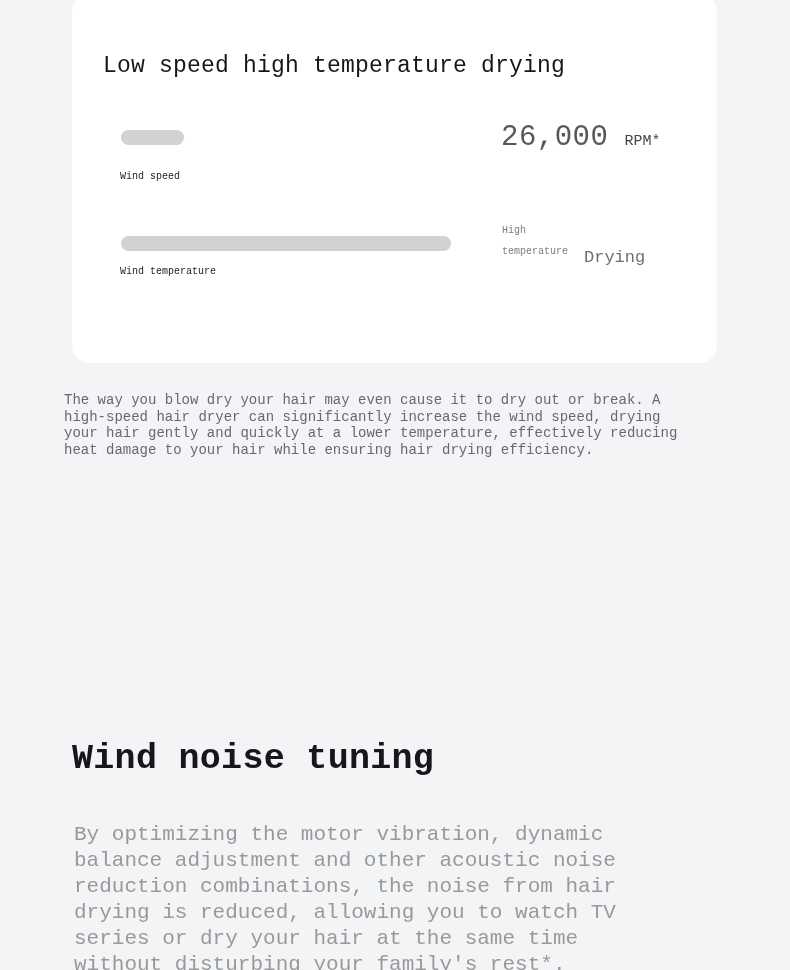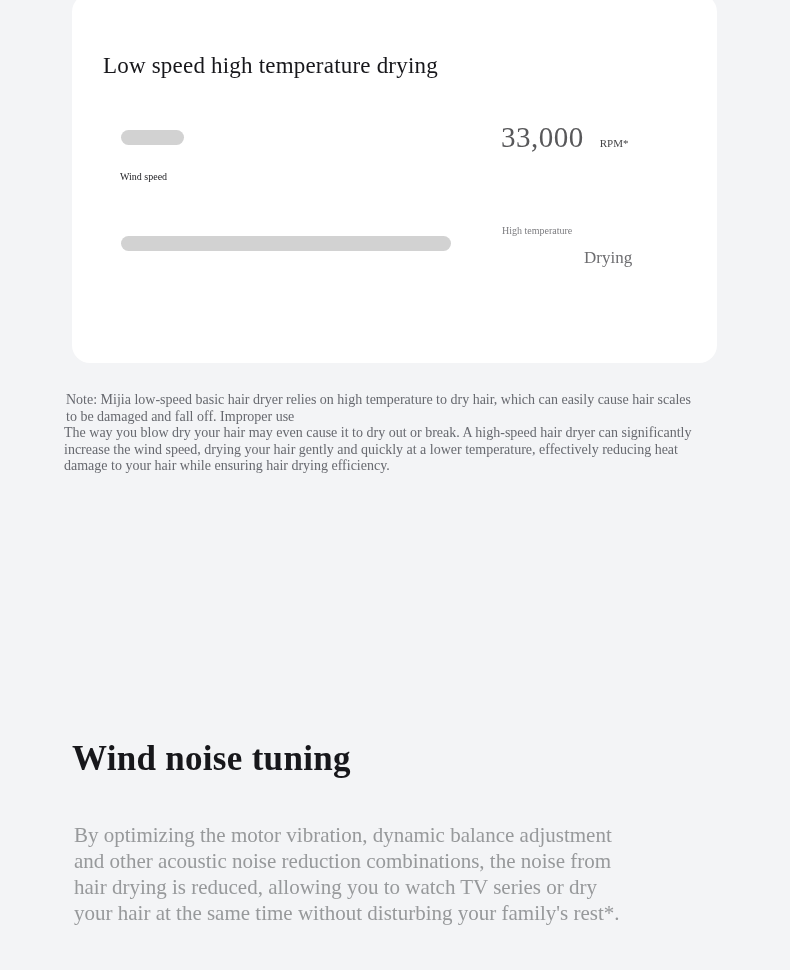--- a/index.html
+++ b/index.html
@@ -4,21 +4,21 @@
 <style>
   html, body {
     margin: 0;
     padding: 0;
   }
   #page {
     position: relative;
     width: 790px;
     height: 970px;
     background: var(--page-bg, #f3f4f6);
-    font-family: Liberation Serif, serif;
+    font-family: Liberation Mono, monospace;
     overflow: hidden;
   }
 
   
   .spec-card {
     position: absolute;
     left: 72px;
     top: -6px;
     width: 645px;
     height: 369px;
@@ -62,21 +62,21 @@
     align-items: baseline;
     gap: 16px;
   }
   .big-value {
     font-size: 29px;
     font-weight: 500;
     letter-spacing: 0.5px;
     color: var(--value, #58585a);
   }
   .unit {
-    font-size: 11px;
+    font-size: 15px;
     font-weight: 500;
     color: #454547;
   }
   .qualifier {
     position: absolute;
     left: 430px;
     top: 226px;
     width: 80px;
     font-size: 10px;
     line-height: 21px;
@@ -141,30 +141,30 @@
 <body>
 
 <div id="page">
 
   <section class="spec-card">
     <h2 class="card-title">Low speed high temperature drying</h2>
 
     <div class="bar bar-speed" style="width: 63px;"></div>
     <div class="bar-label label-speed">Wind speed</div>
     <div class="value-group">
-      <span class="big-value">33,000</span>
+      <span class="big-value">26,000</span>
       <span class="unit">RPM*</span>
     </div>
 
     <div class="bar bar-temp" style="width: 330px;"></div>
+    <div class="bar-label label-temp">Wind temperature</div>
     <div class="qualifier">High temperature</div>
     <div class="temp-value">Drying</div>
   </section>
 
   <div class="note-block">
-    <p class="note-part-1">Note: Mijia low-speed basic hair dryer relies on high temperature to dry hair, which can easily cause hair scales to be damaged and fall off. Improper use</p>
     <p class="note-part-2">The way you blow dry your hair may even cause it to dry out or break. A high-speed hair dryer can significantly increase the wind speed, drying your hair gently and quickly at a lower temperature, effectively reducing heat damage to your hair while ensuring hair drying efficiency.</p>
   </div>
 
   <h1 class="section-title">Wind noise tuning</h1>
   <p class="section-body">By optimizing the motor vibration, dynamic balance adjustment and other acoustic noise reduction combinations, the noise from hair drying is reduced, allowing you to watch TV series or dry your hair at the same time without disturbing your family's rest*.</p>
 
 </div>
 
 </body></html>

